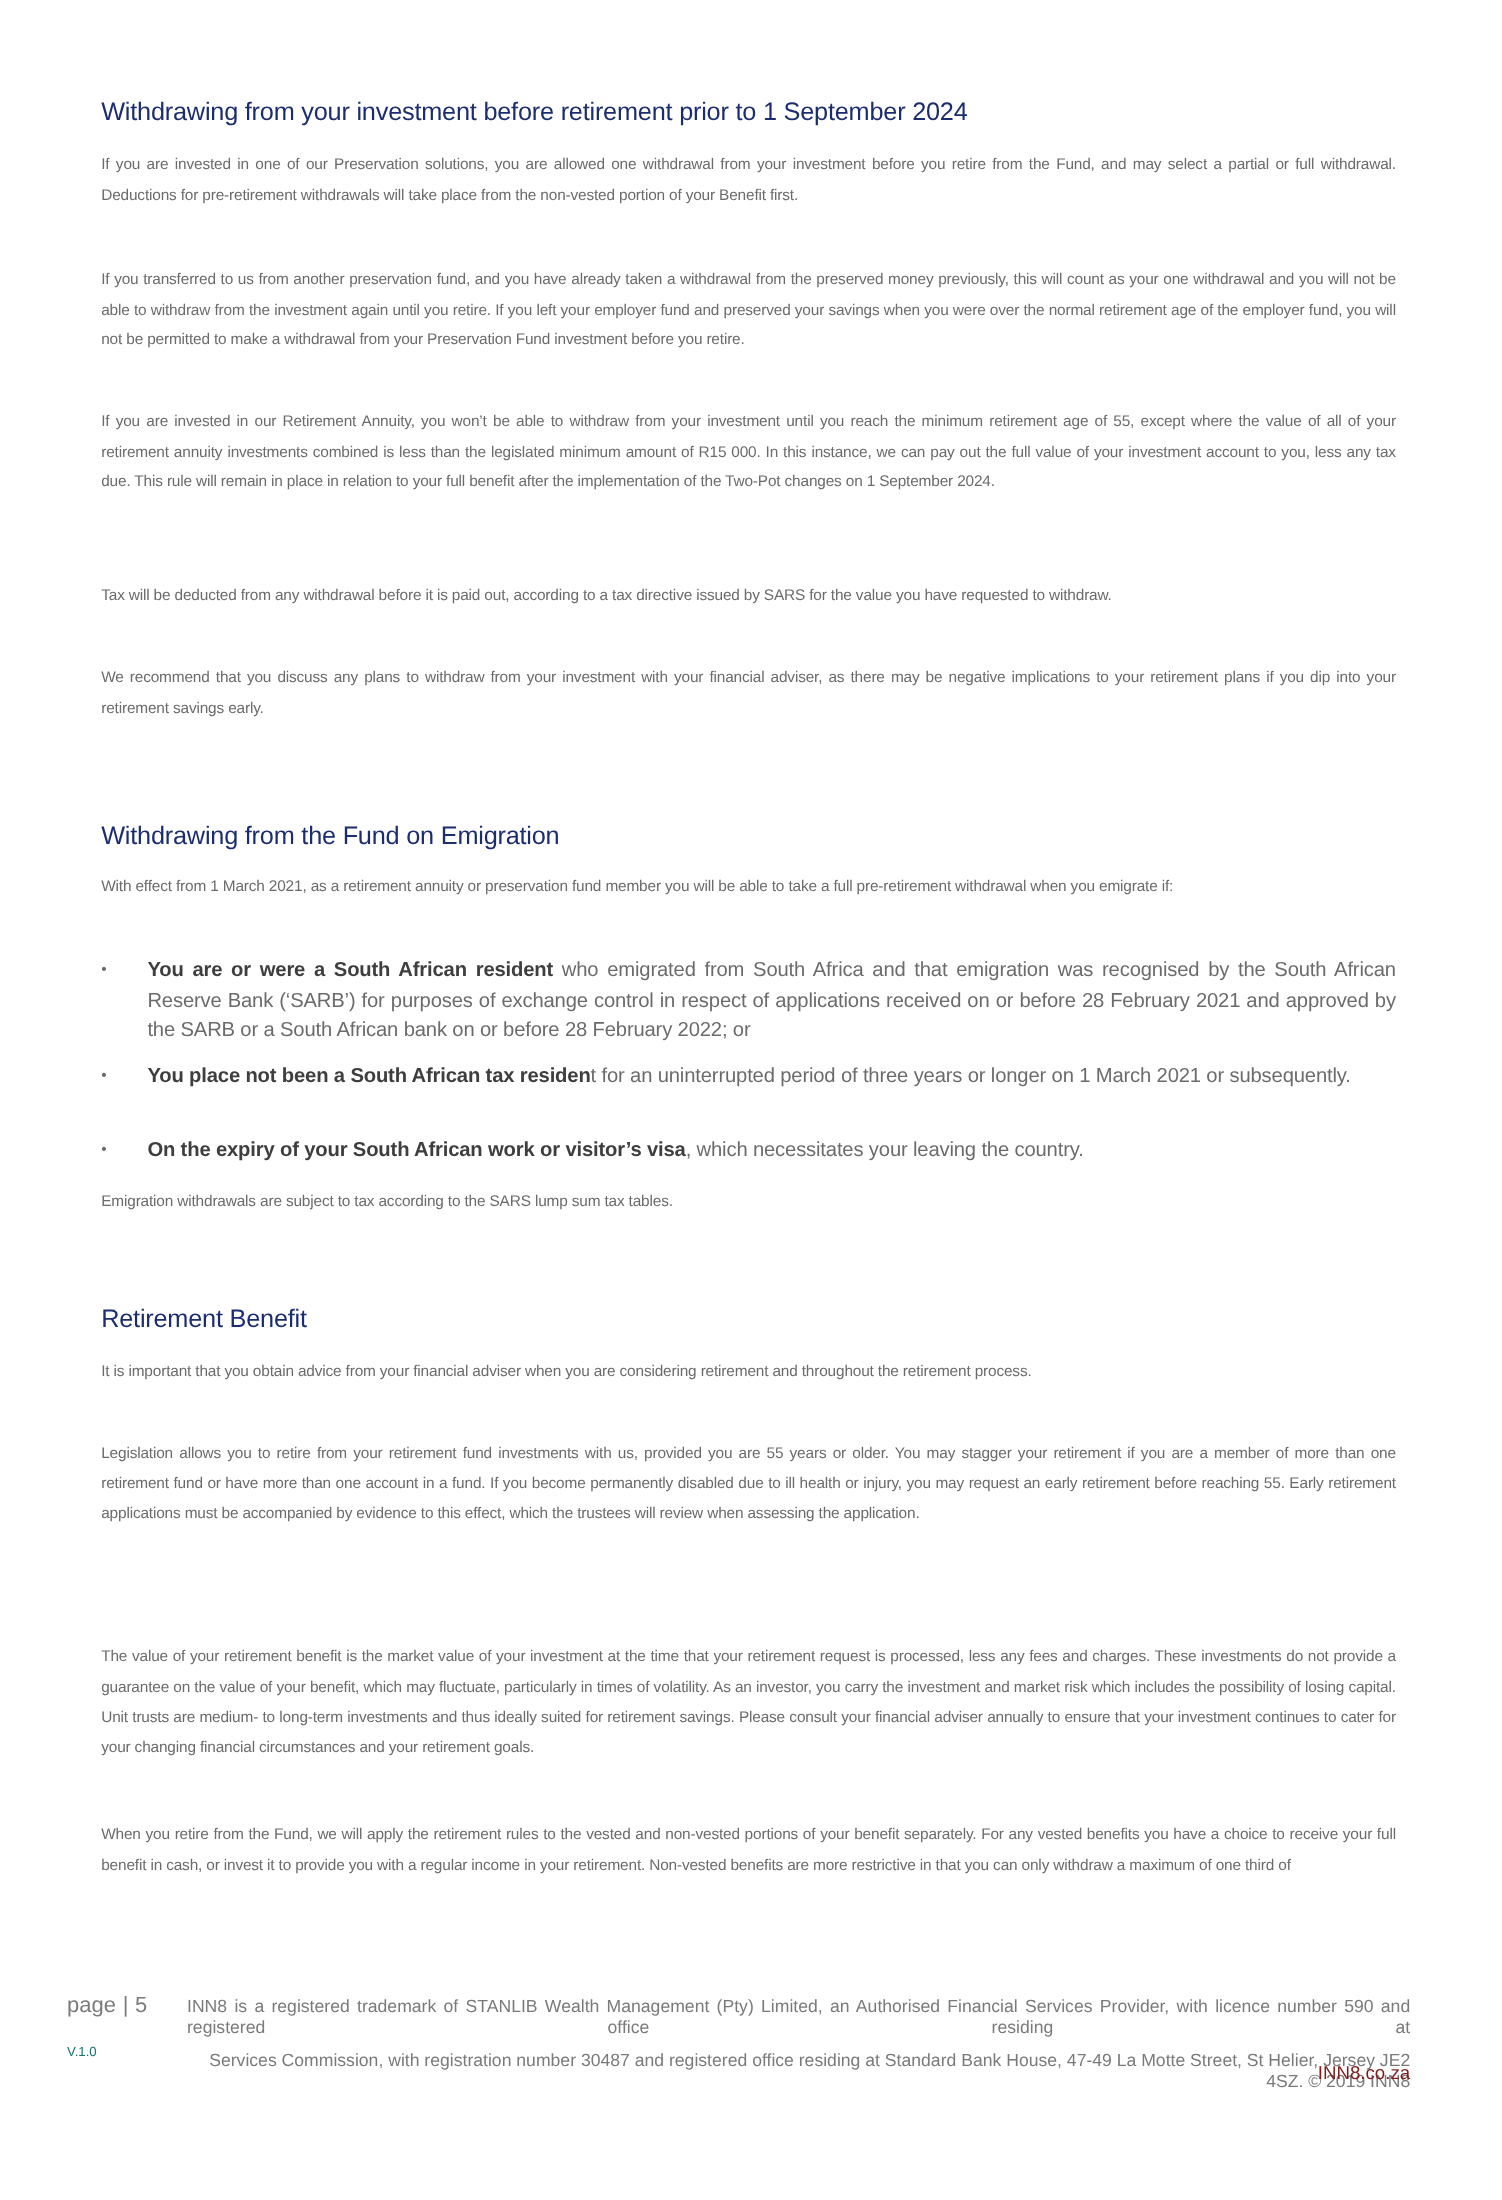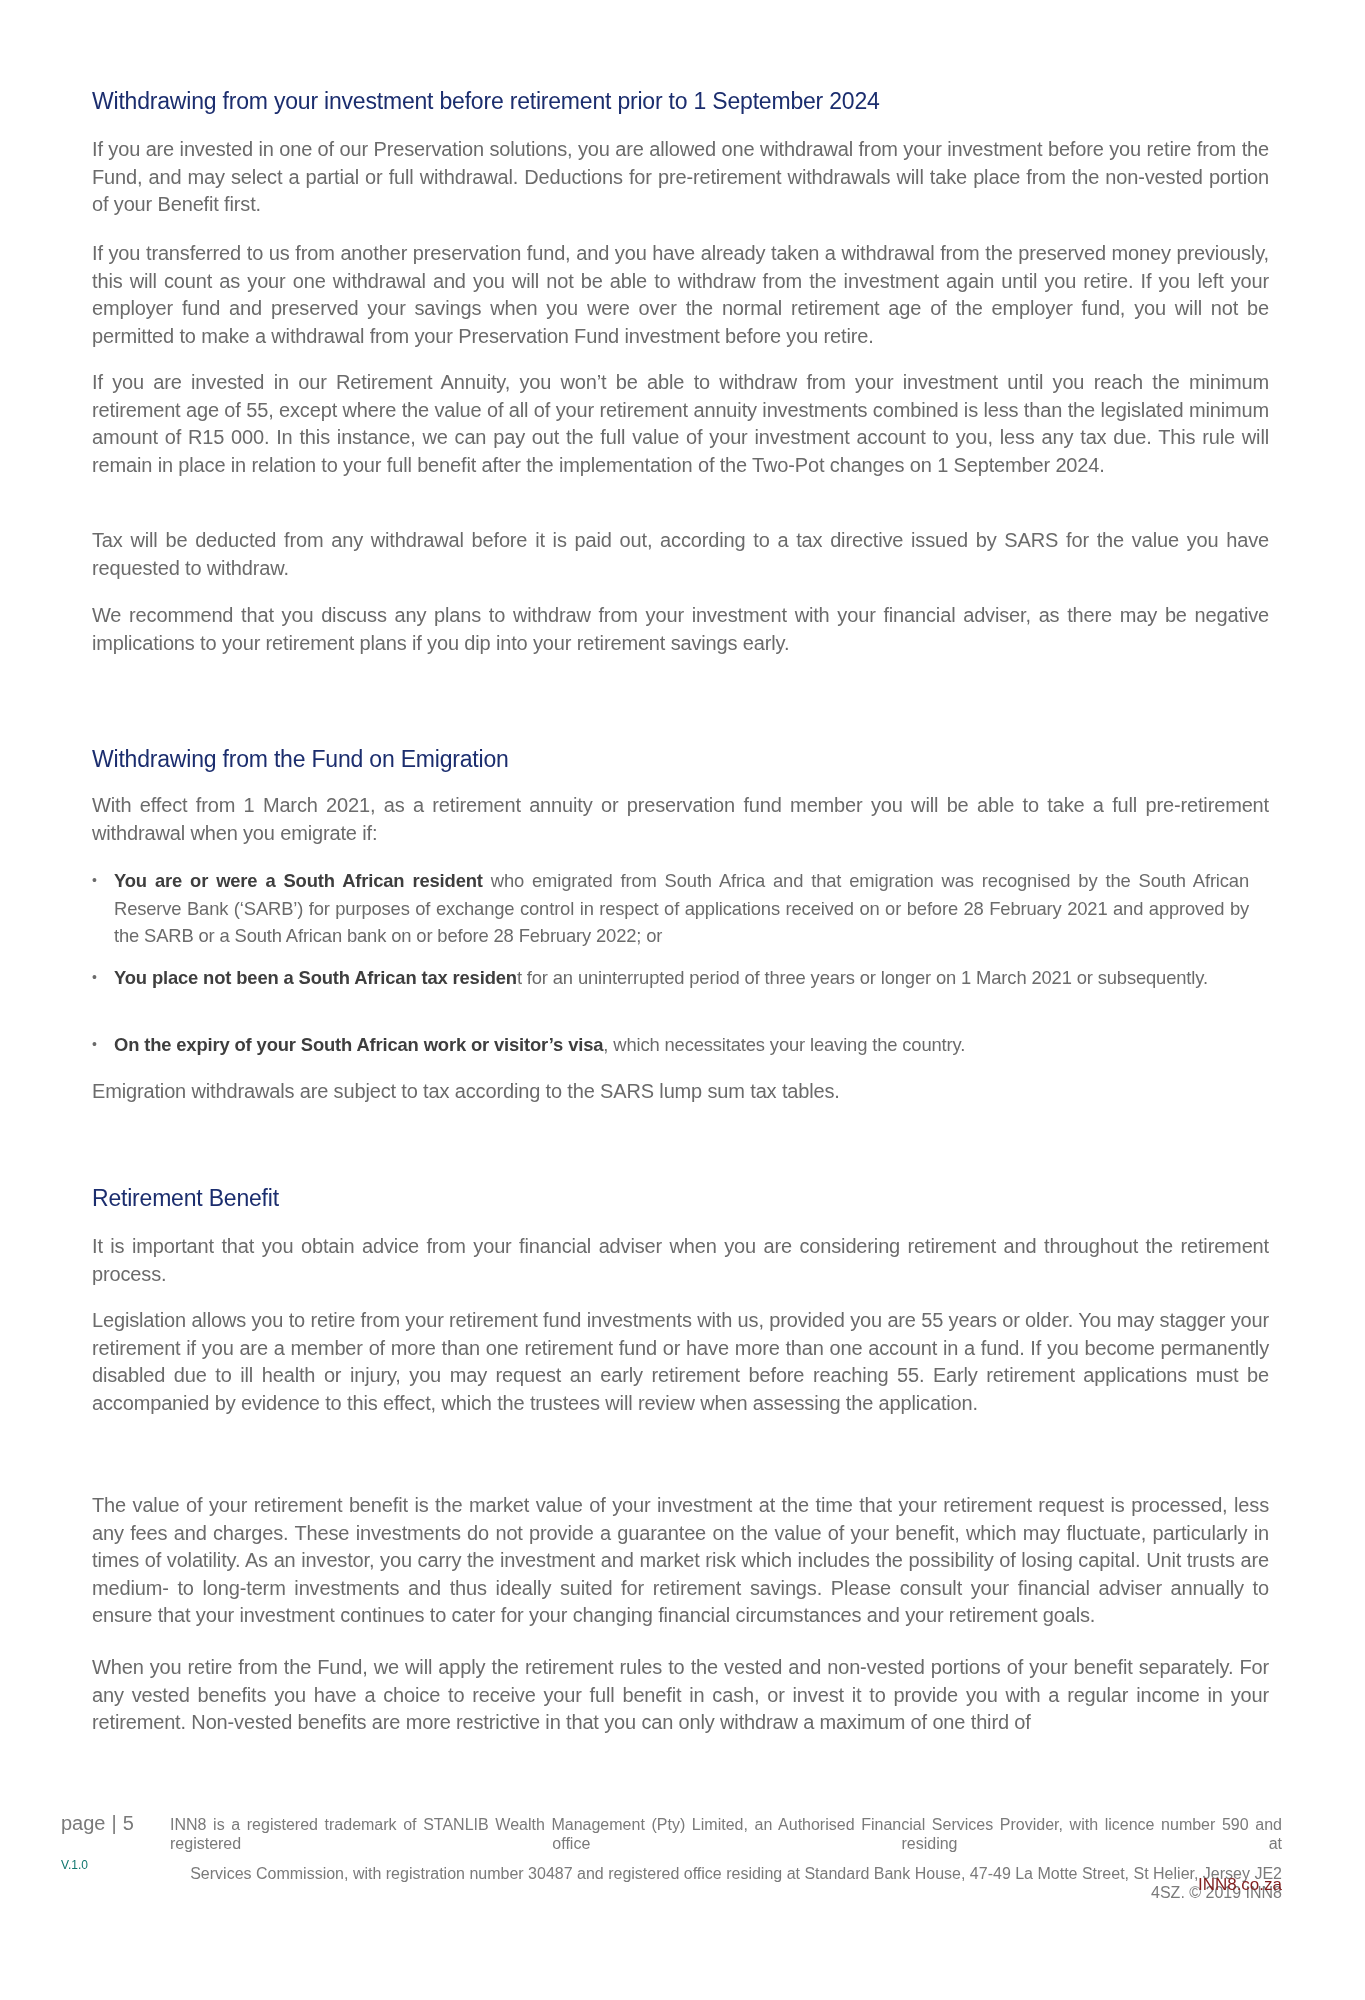--- a/index.html
+++ b/index.html
@@ -1,25 +1,25 @@
 <!DOCTYPE html>
 <html><head>
 <meta charset="utf-8">
 <style>
   html, body { margin: 0; padding: 0; background: #ffffff; }
   body { width: 1365px; height: 2000px; position: relative; overflow: hidden;
          font-family: "Liberation Sans", "DejaVu Sans", sans-serif; }
   .content { position: absolute; left: 92px; top: 0; width: 1177px; }
   .h2 { position: absolute; left: 0; margin: 0; font-size: 23px; font-weight: normal;
         color: #1b2d6e; letter-spacing: -0.2px; white-space: nowrap; }
-  .p { position: absolute; left: 0; width: 1177px; margin: 0; font-size: 20px;
+  .p { position: absolute; left: 0; width: 1177px; margin: 0; font-size: 14px;
        line-height: 27.6px; color: #6b6b6b; text-align: justify; letter-spacing: -0.15px; }
   .bullet { position: absolute; left: 0; width: 1177px; }
   .bullet .dot { position: absolute; left: 0; top: 0; font-size: 14px; line-height: 27.6px; color: #6b6b6b; }
-  .bullet .txt { margin-left: 22px; width: 1135px; font-size: 18.4px; line-height: 27.6px;
+  .bullet .txt { margin-left: 42px; width: 1135px; font-size: 18.4px; line-height: 27.6px;
                  color: #6b6b6b; text-align: justify; letter-spacing: -0.15px; }
   .bullet .strong { color: #3e3e3e; font-weight: bold; }
   .footer-page { position: absolute; left: 61px; top: 1812px; font-size: 20px; color: #7a7a7a; }
   .footer-page .sep { margin: 0 6px; }
   .footer-ver { position: absolute; left: 61px; top: 1858px; font-size: 12px; color: #0f766e; }
   .footer-legal { position: absolute; left: 170px; top: 1816px; width: 1112px; font-size: 16px;
                   line-height: 18.6px; color: #7a7a7a; text-align: right; }
   .footer-legal .l1, .footer-legal .l2 { text-align: justify; text-align-last: justify; display: block; }
   .footer-legal .l3 { display: block; margin-top: 12px; }
   .footer-link { position: absolute; right: 83px; top: 1875px; font-size: 17px; color: #7f1d1d;

